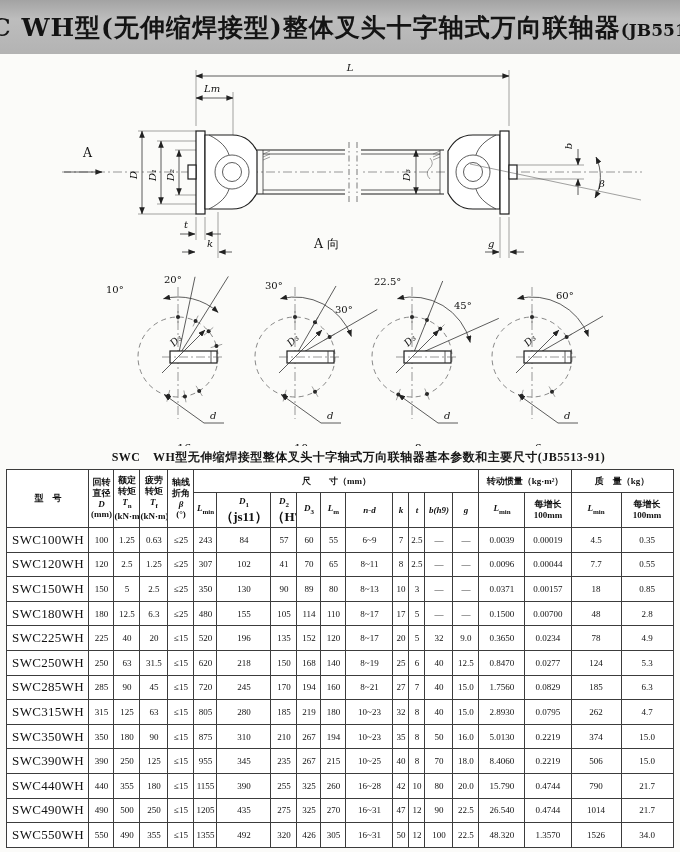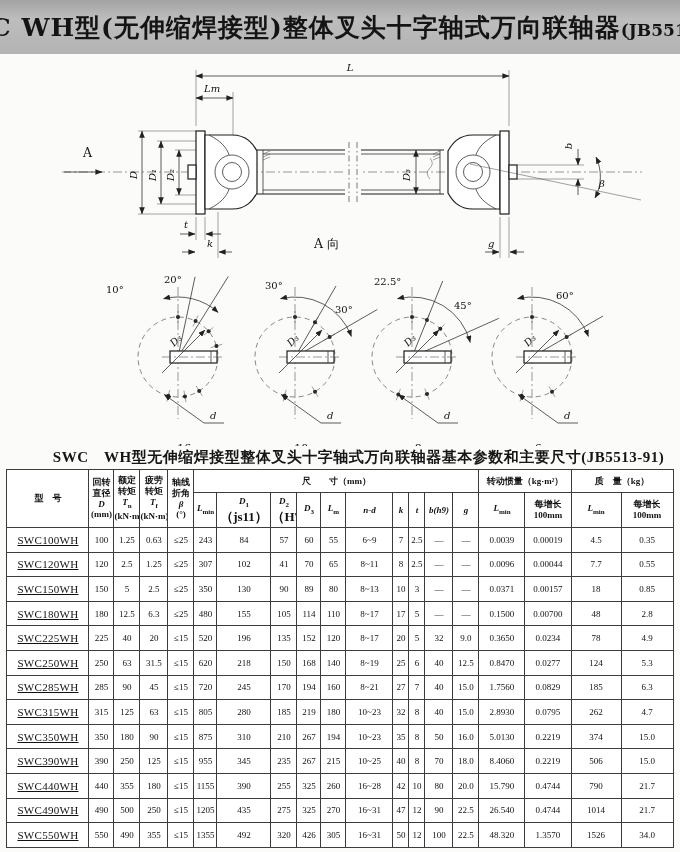--- a/index.html
+++ b/index.html
@@ -27,33 +27,33 @@
   .dash{stroke:#555;stroke-width:.7;stroke-dasharray:5 4;fill:none;}
   .dot{fill:#222;}
   .blank{fill:#fbfbf9;stroke:none;}
   text.lbl{font-size:10px;fill:#111;font-family:"DejaVu Serif","Liberation Serif",serif;}
   text.italic{font-style:italic;}
   text.big{font-size:12.5px;}
   text.nlab{font-size:11px;}
   
   .subtitle{
     height:23px;line-height:22px;text-align:center;
-    font-size:15px;font-weight:700;letter-spacing:.5px;color:#161616;margin-left:37px;
+    font-size:12px;font-weight:700;letter-spacing:.5px;color:#161616;margin-left:37px;
   }
   
   table{
     border-collapse:collapse;table-layout:fixed;width:666px;margin:0 auto;
     border:1.6px solid #2a2a2a;background:#fff;
   }
   th,td{border:1px solid #3c3c3c;text-align:center;vertical-align:middle;padding:0;overflow:hidden;}
   th{font-size:9px;font-weight:700;line-height:1.2;}
   thead tr.grp th{height:22px;}
   thead tr.sub th{height:34px;font-weight:700;}
   td{font-size:9px;height:23.6px;font-family:"Liberation Serif","DejaVu Serif",serif;}
-  td.model{font-size:11px;letter-spacing:.3px;text-decoration:underline;}
+  td.model{font-size:13px;letter-spacing:.3px;}
   .vstack span{display:block;line-height:1.22;}
   i{font-style:italic;font-weight:700;}
   sub{font-size:7px;}
   .note{display:block;font-weight:700;font-size:13px;}
 </style>
 </head>
 <body>
 
 <div>
 

